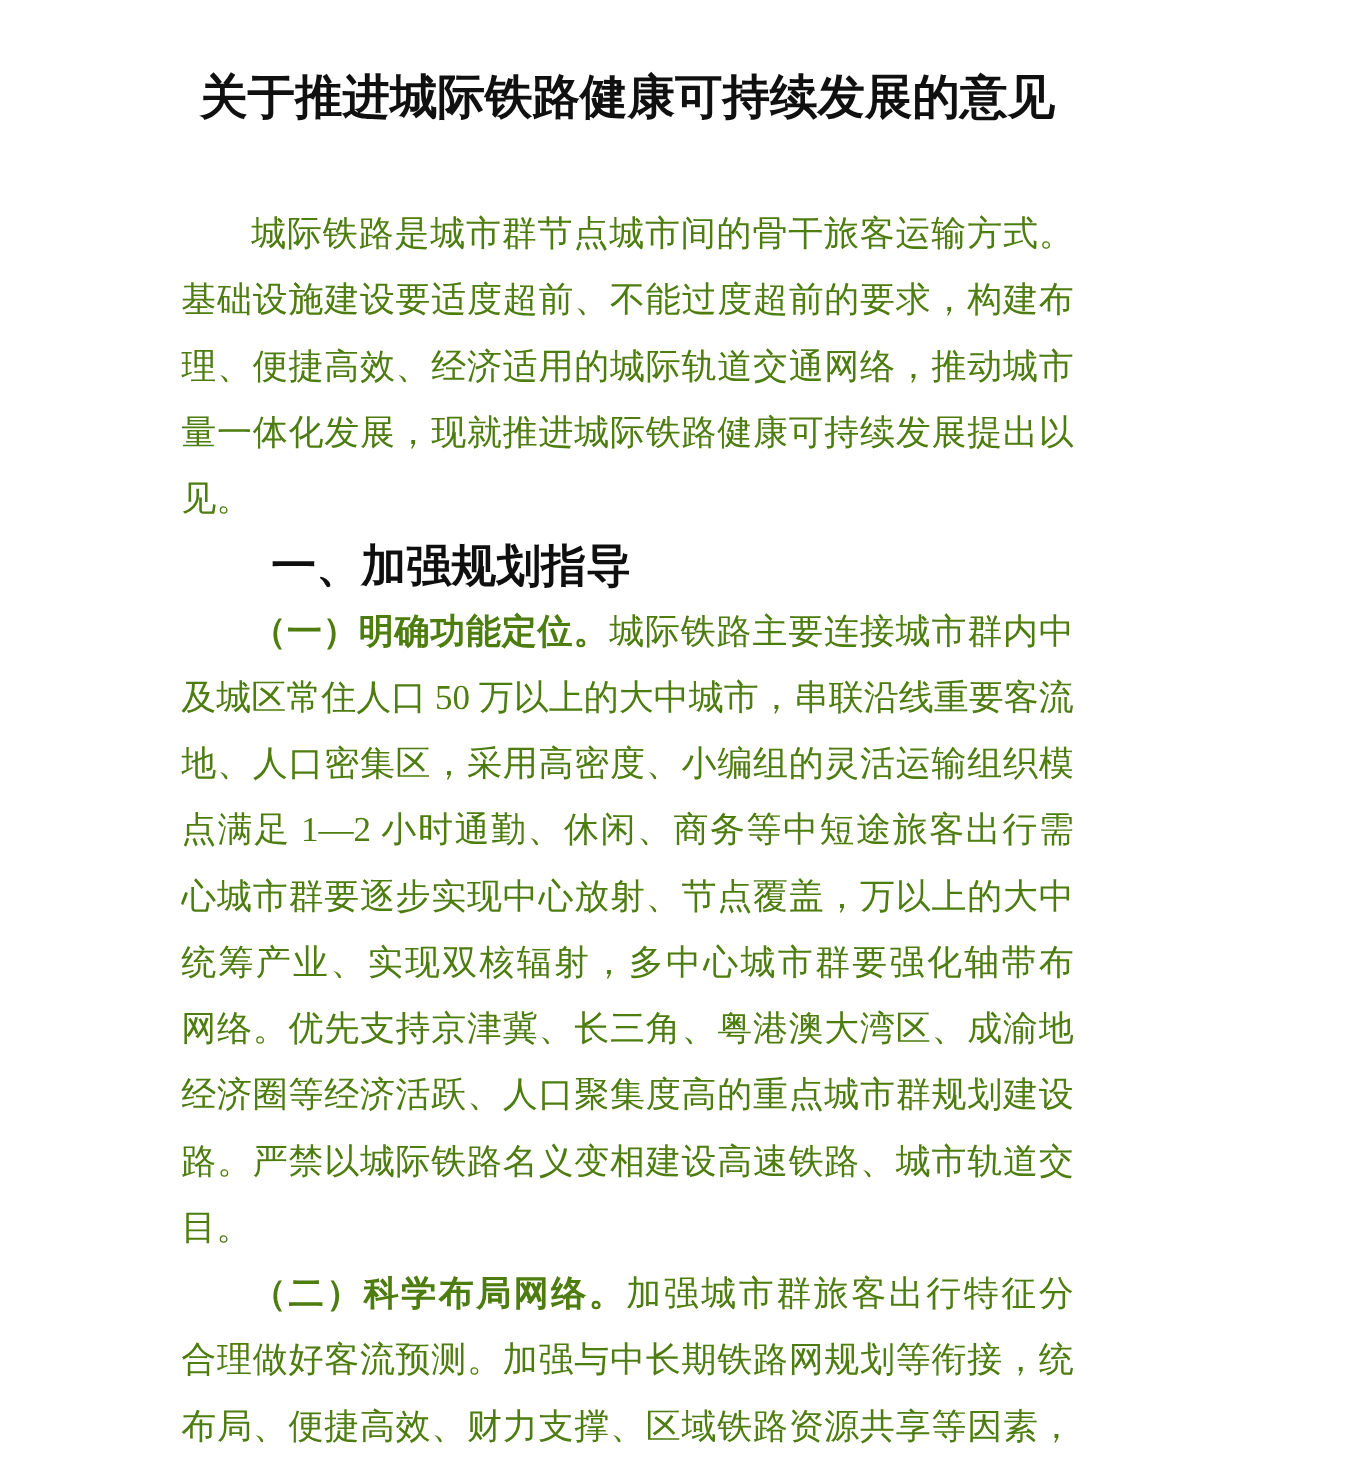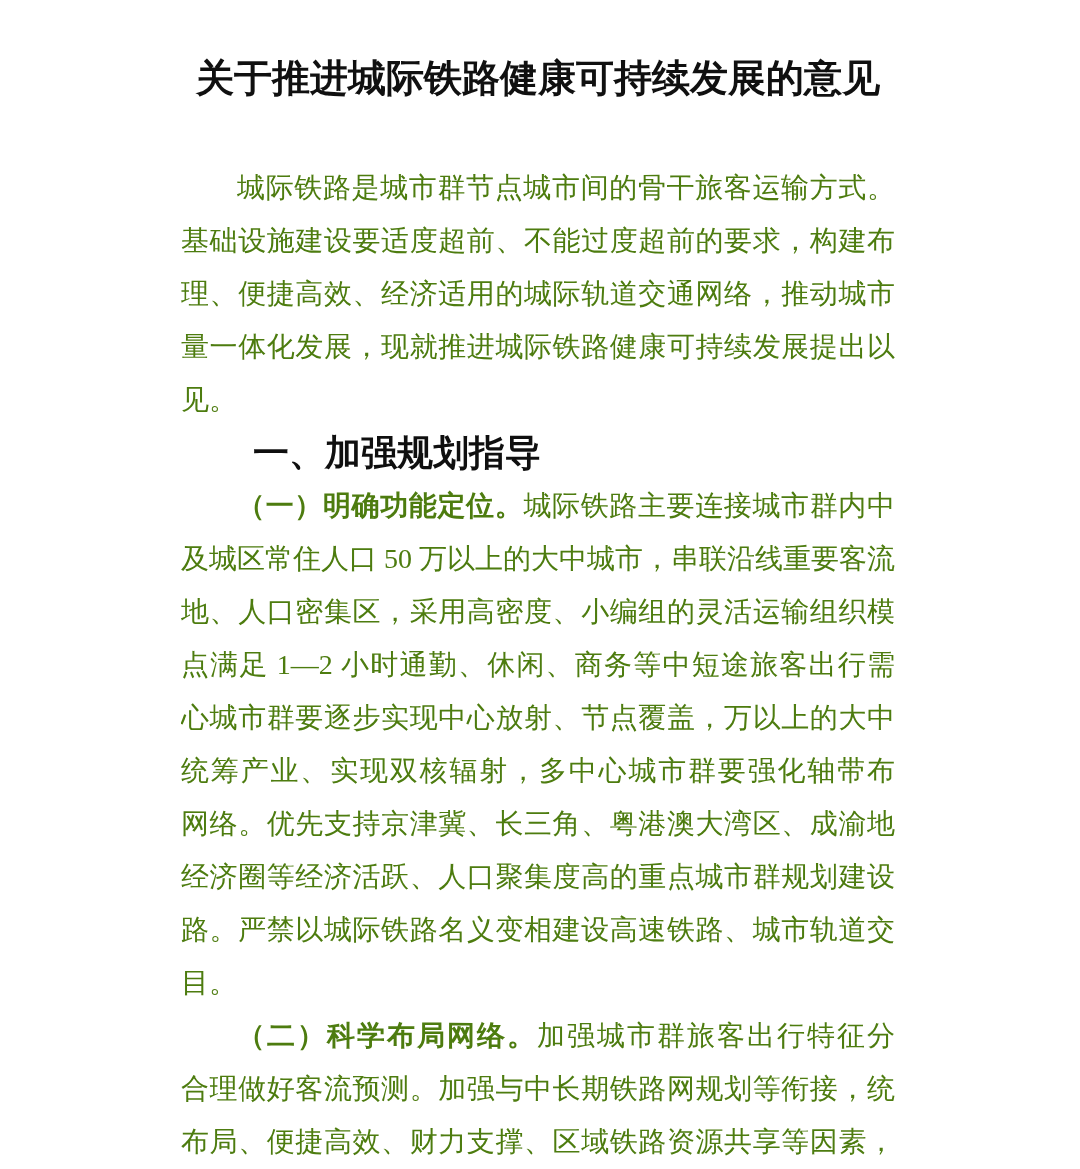--- a/index.html
+++ b/index.html
@@ -4,21 +4,20 @@
 <style>
   html, body { margin: 0; padding: 0; background: #ffffff; }
   .page {
     position: relative;
     width: 1004px;
     height: 1169px;
     background: #ffffff;
     overflow: hidden;
     color: #141414;
     font-family: "Liberation Serif", serif;
-    margin-left: 36px;
   }
   .doc-title {
     margin: 50px 100px 0 100px;
     text-align: center;
     font-size: 38px;
     line-height: 56px;
     font-weight: 700;
     letter-spacing: 0px;
     font-family: "Liberation Serif", serif;
     color: #101010;

